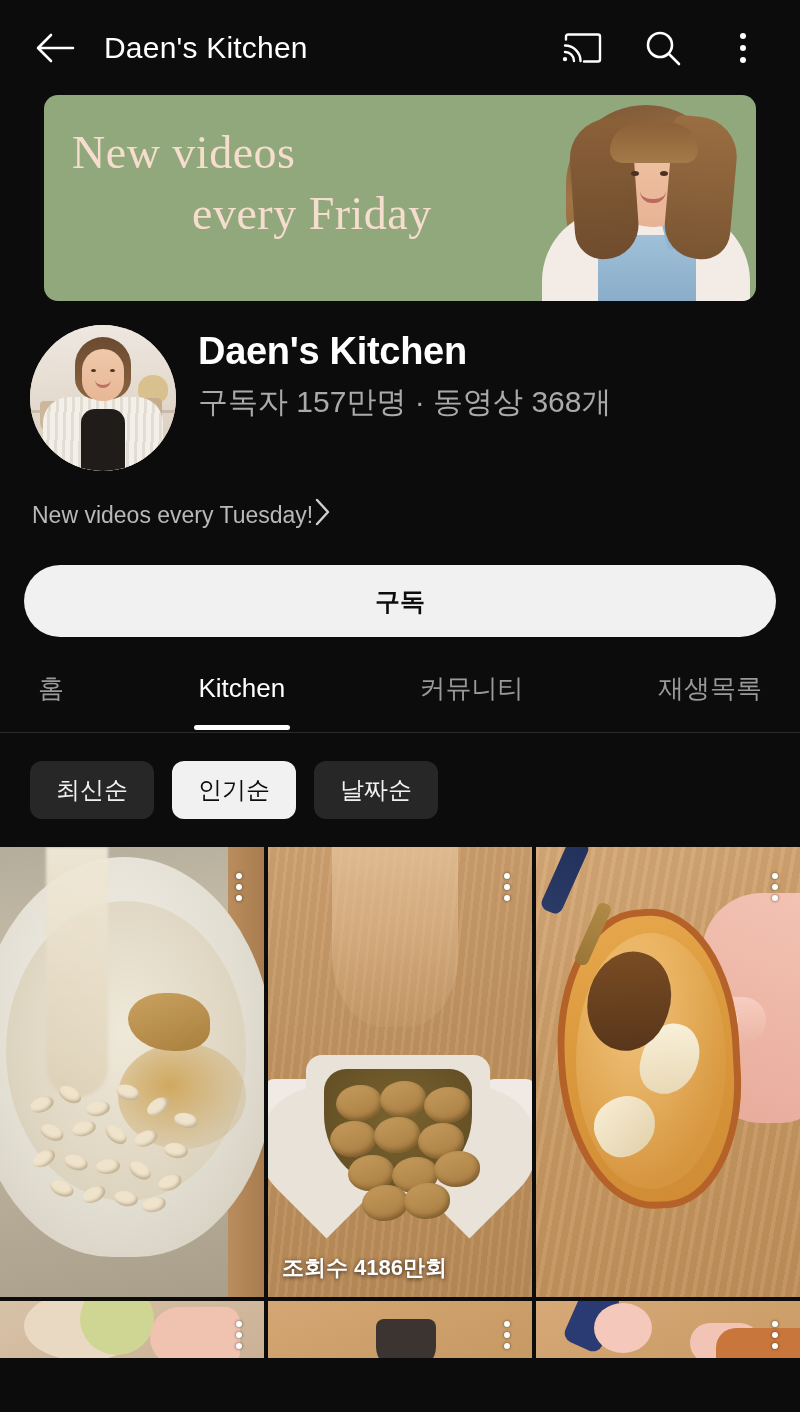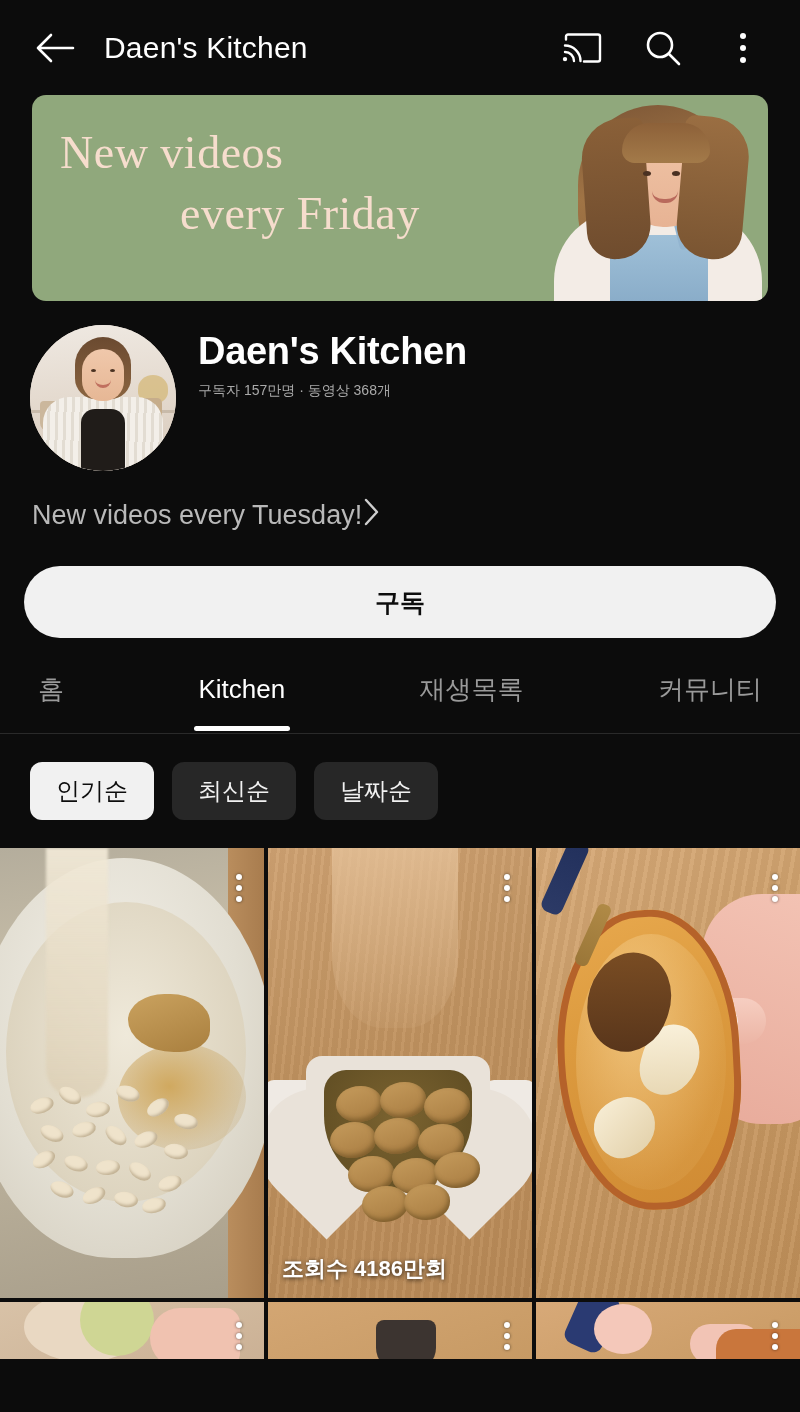--- a/index.html
+++ b/index.html
@@ -20,21 +20,21 @@
   .topbar-title {
     color: #ffffff; font-size: 30px; font-weight: 500; letter-spacing: .2px;
     margin-left: 22px; white-space: nowrap; flex: 1 1 auto;
   }
   .topbar-actions { display: flex; align-items: center; gap: 34px; padding-right: 12px; }
   .icon-btn { width: 46px; height: 46px; display:flex; align-items:center; justify-content:center; }
   .dots-v { display:flex; flex-direction:column; gap:6px; align-items:center; }
   .dots-v i { width:6px; height:6px; border-radius:50%; background:#fff; display:block; }
 
   
-  .banner-wrap { padding: 0 32px; }
+  .banner-wrap { padding: 0 44px; }
   .banner {
     position: relative; height: 206px; border-radius: 14px; overflow: hidden;
     background: #90a87c;
   }
   .banner-text {
     position: absolute; left: 28px; top: 28px; width: 560px;
     font-family: "Liberation Serif", "DejaVu Serif", serif;
     color: #f6ddcd; font-size: 46px; line-height: 1.32; letter-spacing: .5px;
   }
   .banner-text .l2 { display:block; padding-left: 120px; }
@@ -84,25 +84,25 @@
   .av-eyeR { position:absolute; left:50%; top:44px; margin-left:7px; width:5px; height:3px; background:#4a3222; border-radius:50%; }
   .av-smile{ position:absolute; left:50%; top:55px; margin-left:-8px; width:16px; height:8px; border-bottom:3px solid #c0705f; border-radius:0 0 10px 10px; }
   .av-shirt{ position:absolute; left:50%; bottom:0; transform:translateX(-50%); width:120px; height:74px;
      background: repeating-linear-gradient(92deg,#f3efe9 0 5px,#e2dcd2 5px 8px); border-radius:26px 26px 0 0; }
   .av-top  { position:absolute; left:50%; bottom:0; transform:translateX(-50%); width:44px; height:62px;
      background:#201c19; border-radius:14px 14px 0 0; }
 
   .ch-meta { padding-top: 6px; }
   .ch-name { color:#fff; font-size: 38px; font-weight: 700; letter-spacing:-.3px; line-height:1.1; }
   .ch-handle { color:#aaaaaa; font-size: 22px; margin-top: 12px; }
-  .ch-stats { color:#aaaaaa; font-size: 14px; margin-top: 9px; }
+  .ch-stats { color:#aaaaaa; font-size: 30px; margin-top: 9px; }
 
   .ch-desc {
     display:flex; align-items:center; 
-    color:#b9b9b9; font-size:27px; padding: 26px 32px 0 32px;
+    color:#b9b9b9; font-size:23px; padding: 26px 32px 0 32px;
   }
   .ch-links { color:#ffffff; font-size:23px; padding: 30px 32px 0 32px; }
 
   
   .sub-wrap { padding: 32px 24px 0 24px; }
   .sub-btn {
     height: 72px; border-radius: 40px; background:#f1f1f1; color:#0d0d0d;
     display:flex; align-items:center; justify-content:center;
     font-size: 25px; font-weight: 600; border:none; width:100%;
   }
@@ -313,28 +313,28 @@
   </div>
 
 
   <div class="sub-wrap">
     <button class="sub-btn">구독</button>
   </div>
 
   <div class="tabs">
     <div class="tab">홈</div>
     <div class="tab active">Kitchen</div>
+    <div class="tab">커뮤니티</div>
     <div class="tab">재생목록</div>
-    <div class="tab">커뮤니티</div>
   </div>
   <div class="tabs-rule"></div>
 
   <div class="chips">
+    <div class="chip">최신순</div>
     <div class="chip active">인기순</div>
-    <div class="chip">최신순</div>
     <div class="chip">날짜순</div>
   </div>
 
   <div class="grid">
 
     <div class="cell">
       <div class="thumb t1">
         <div class="wood"></div>
         <div class="bowl"></div>
         <div class="inner"></div>

